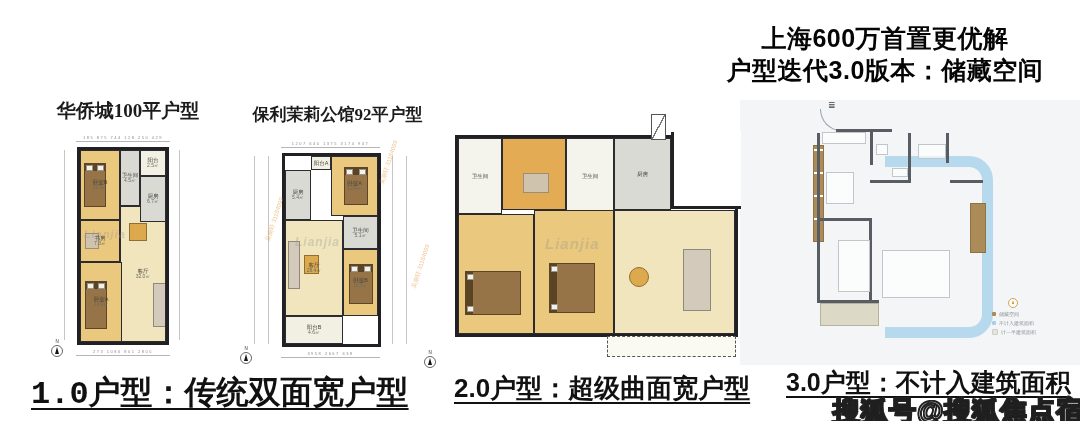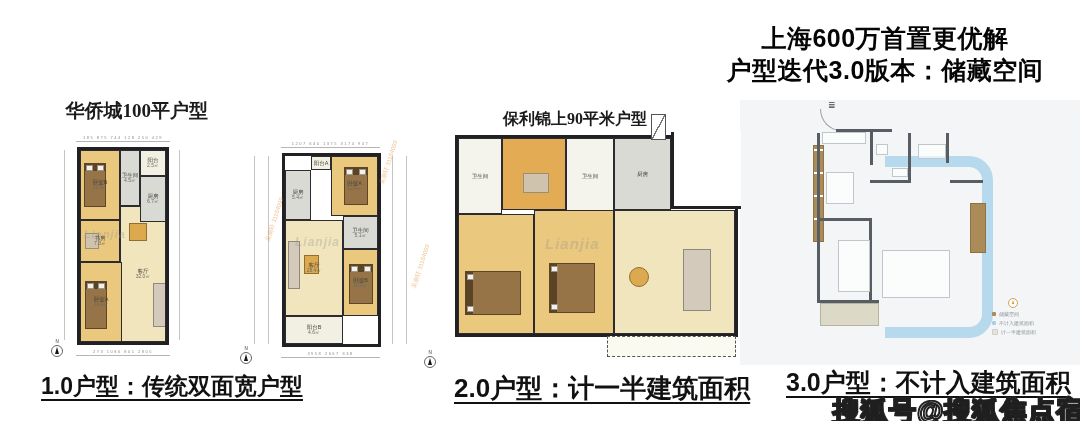--- a/index.html
+++ b/index.html
@@ -3,21 +3,21 @@
 <meta charset="utf-8">
 <style>
   html,body{margin:0;padding:0;background:#fff;}
   .page{position:relative;width:1080px;height:421px;background:#fff;overflow:hidden;
         font-family:"Liberation Sans","DejaVu Sans",sans-serif;}
   
   .title{position:absolute;left:690px;top:22px;width:390px;text-align:center;
          font-weight:bold;font-size:25px;line-height:1.28;color:#050505;letter-spacing:.5px;}
   
   .pcap{position:absolute;font-family:"Liberation Serif","DejaVu Serif",serif;font-weight:bold;
-        color:#1b1b1b;text-align:right;white-space:nowrap;}
+        color:#1b1b1b;text-align:center;white-space:nowrap;}
   
   .pbody{position:absolute;border:3px solid #212125;box-sizing:border-box;background:#fff;}
   .room{position:absolute;box-sizing:border-box;border:1px solid #2b2b30;display:flex;
         flex-direction:column;align-items:center;justify-content:center;overflow:hidden;}
   .rn{font-size:5.5px;color:#45453d;line-height:1.15;white-space:nowrap;position:relative;z-index:2;}
   .ra{font-size:5px;color:#6b6b60;line-height:1.1;white-space:nowrap;position:relative;z-index:2;}
   .cbed{background:#eac87e;} .cliv{background:#f1e5bd;} .csvc{background:#d9dad3;}
   .cbal{background:#f2f0e3;} .cwht{background:#f4f3ec;} .cstu{background:#e3ab54;}
   
   .bed{position:absolute;border:1px solid #5d4527;background:linear-gradient(#5b4326 0 7px,#967447 7px);z-index:1;}
@@ -132,20 +132,21 @@
       <div class="ra">14.6㎡</div>
     </div>
   </div>
   <div class="dims" style="left:76px;top:349px;width:94px;">273  1086  801  2805</div>
   <div class="compass" style="left:50px;top:340px;">
     <div class="n">N</div>
     <div class="c"></div>
   </div>
   <div class="ljwm" style="left:84px;top:228px;font-size:11px;">Lianjia</div>
 
+  <div class="pcap" style="left:250px;top:103px;width:175px;font-size:17px;">保利茉莉公馆92平户型</div>
   <div class="dims" style="left:281px;top:141px;width:99px;">1207  640  1375  3174  947</div>
   <div class="vdim" style="left:254px;top:156px;height:188px;"></div>
   <div class="vdim" style="left:268px;top:156px;height:188px;"></div>
   <div class="vdim" style="left:392px;top:156px;height:188px;"></div>
   <div class="vdim" style="left:406px;top:156px;height:188px;"></div>
 
   <div class="pbody" style="left:282px;top:153px;width:99px;height:194px;">
     <div class="room cbal" style="left:26px;top:0;width:20px;height:14px;">
       <div class="rn">阳台A</div>
     </div>
@@ -187,21 +188,20 @@
   <div class="dims" style="left:281px;top:351px;width:99px;">3958  2667  638</div>
   <div class="compass" style="left:239px;top:347px;">
     <div class="n">N</div>
     <div class="c"></div>
   </div>
   <div class="ljwm" style="left:295px;top:235px;font-size:12px;">Lianjia</div>
   <div class="agwm" style="left:252px;top:215px;">吴南轩 31184099</div>
   <div class="agwm" style="left:398px;top:262px;">吴南轩 31184099</div>
   <div class="agwm" style="left:366px;top:158px;">吴南轩 31184099</div>
 
-  <div class="pcap" style="left:482px;top:109px;width:165px;font-size:16px;">保利锦上90平米户型</div>
   <div class="stairbox"></div>
 
   <div class="pbody" style="left:455px;top:135px;width:283px;height:202px;">
     <div class="room cwht" style="left:0;top:0;width:44px;height:76px;">
       <div class="rn">卫生间</div>
     </div>
     <div class="room cstu" style="left:44px;top:0;width:64px;height:72px;">
       <div class="desk" style="left:20px;top:34px;width:24px;height:18px;"></div>
     </div>
     <div class="room cwht" style="left:108px;top:0;width:48px;height:76px;">
@@ -273,19 +273,19 @@
         <div class="legdot ld1"></div>
         <div class="leglab">不计入建筑面积</div>
       </div>
       <div class="legrow">
         <div class="legdot ld2"></div>
         <div class="leglab">计一半建筑面积</div>
       </div>
     </div>
   </div>
 
-  <div class="fcap" style="left:41px;top:371px;font-size:23px;">1.0户型：传统双面宽户型</div>
-  <div class="fcap" style="left:454px;top:371px;font-size:26px;">2.0户型：计一半建筑面积</div>
+  <div class="fcap" style="left:31px;top:371px;font-size:32px;font-family:Liberation Mono, monospace;">1.0户型：传统双面宽户型</div>
+  <div class="fcap" style="left:454px;top:371px;font-size:26px;">2.0户型：超级曲面宽户型</div>
   <div class="fcap" style="left:786px;top:366px;font-size:25px;">3.0户型：不计入建筑面积</div>
 
   <div class="sohu" style="left:833px;top:393px;">搜狐号@搜狐焦点宿州站</div>
 
 </div>
 
 </body></html>

